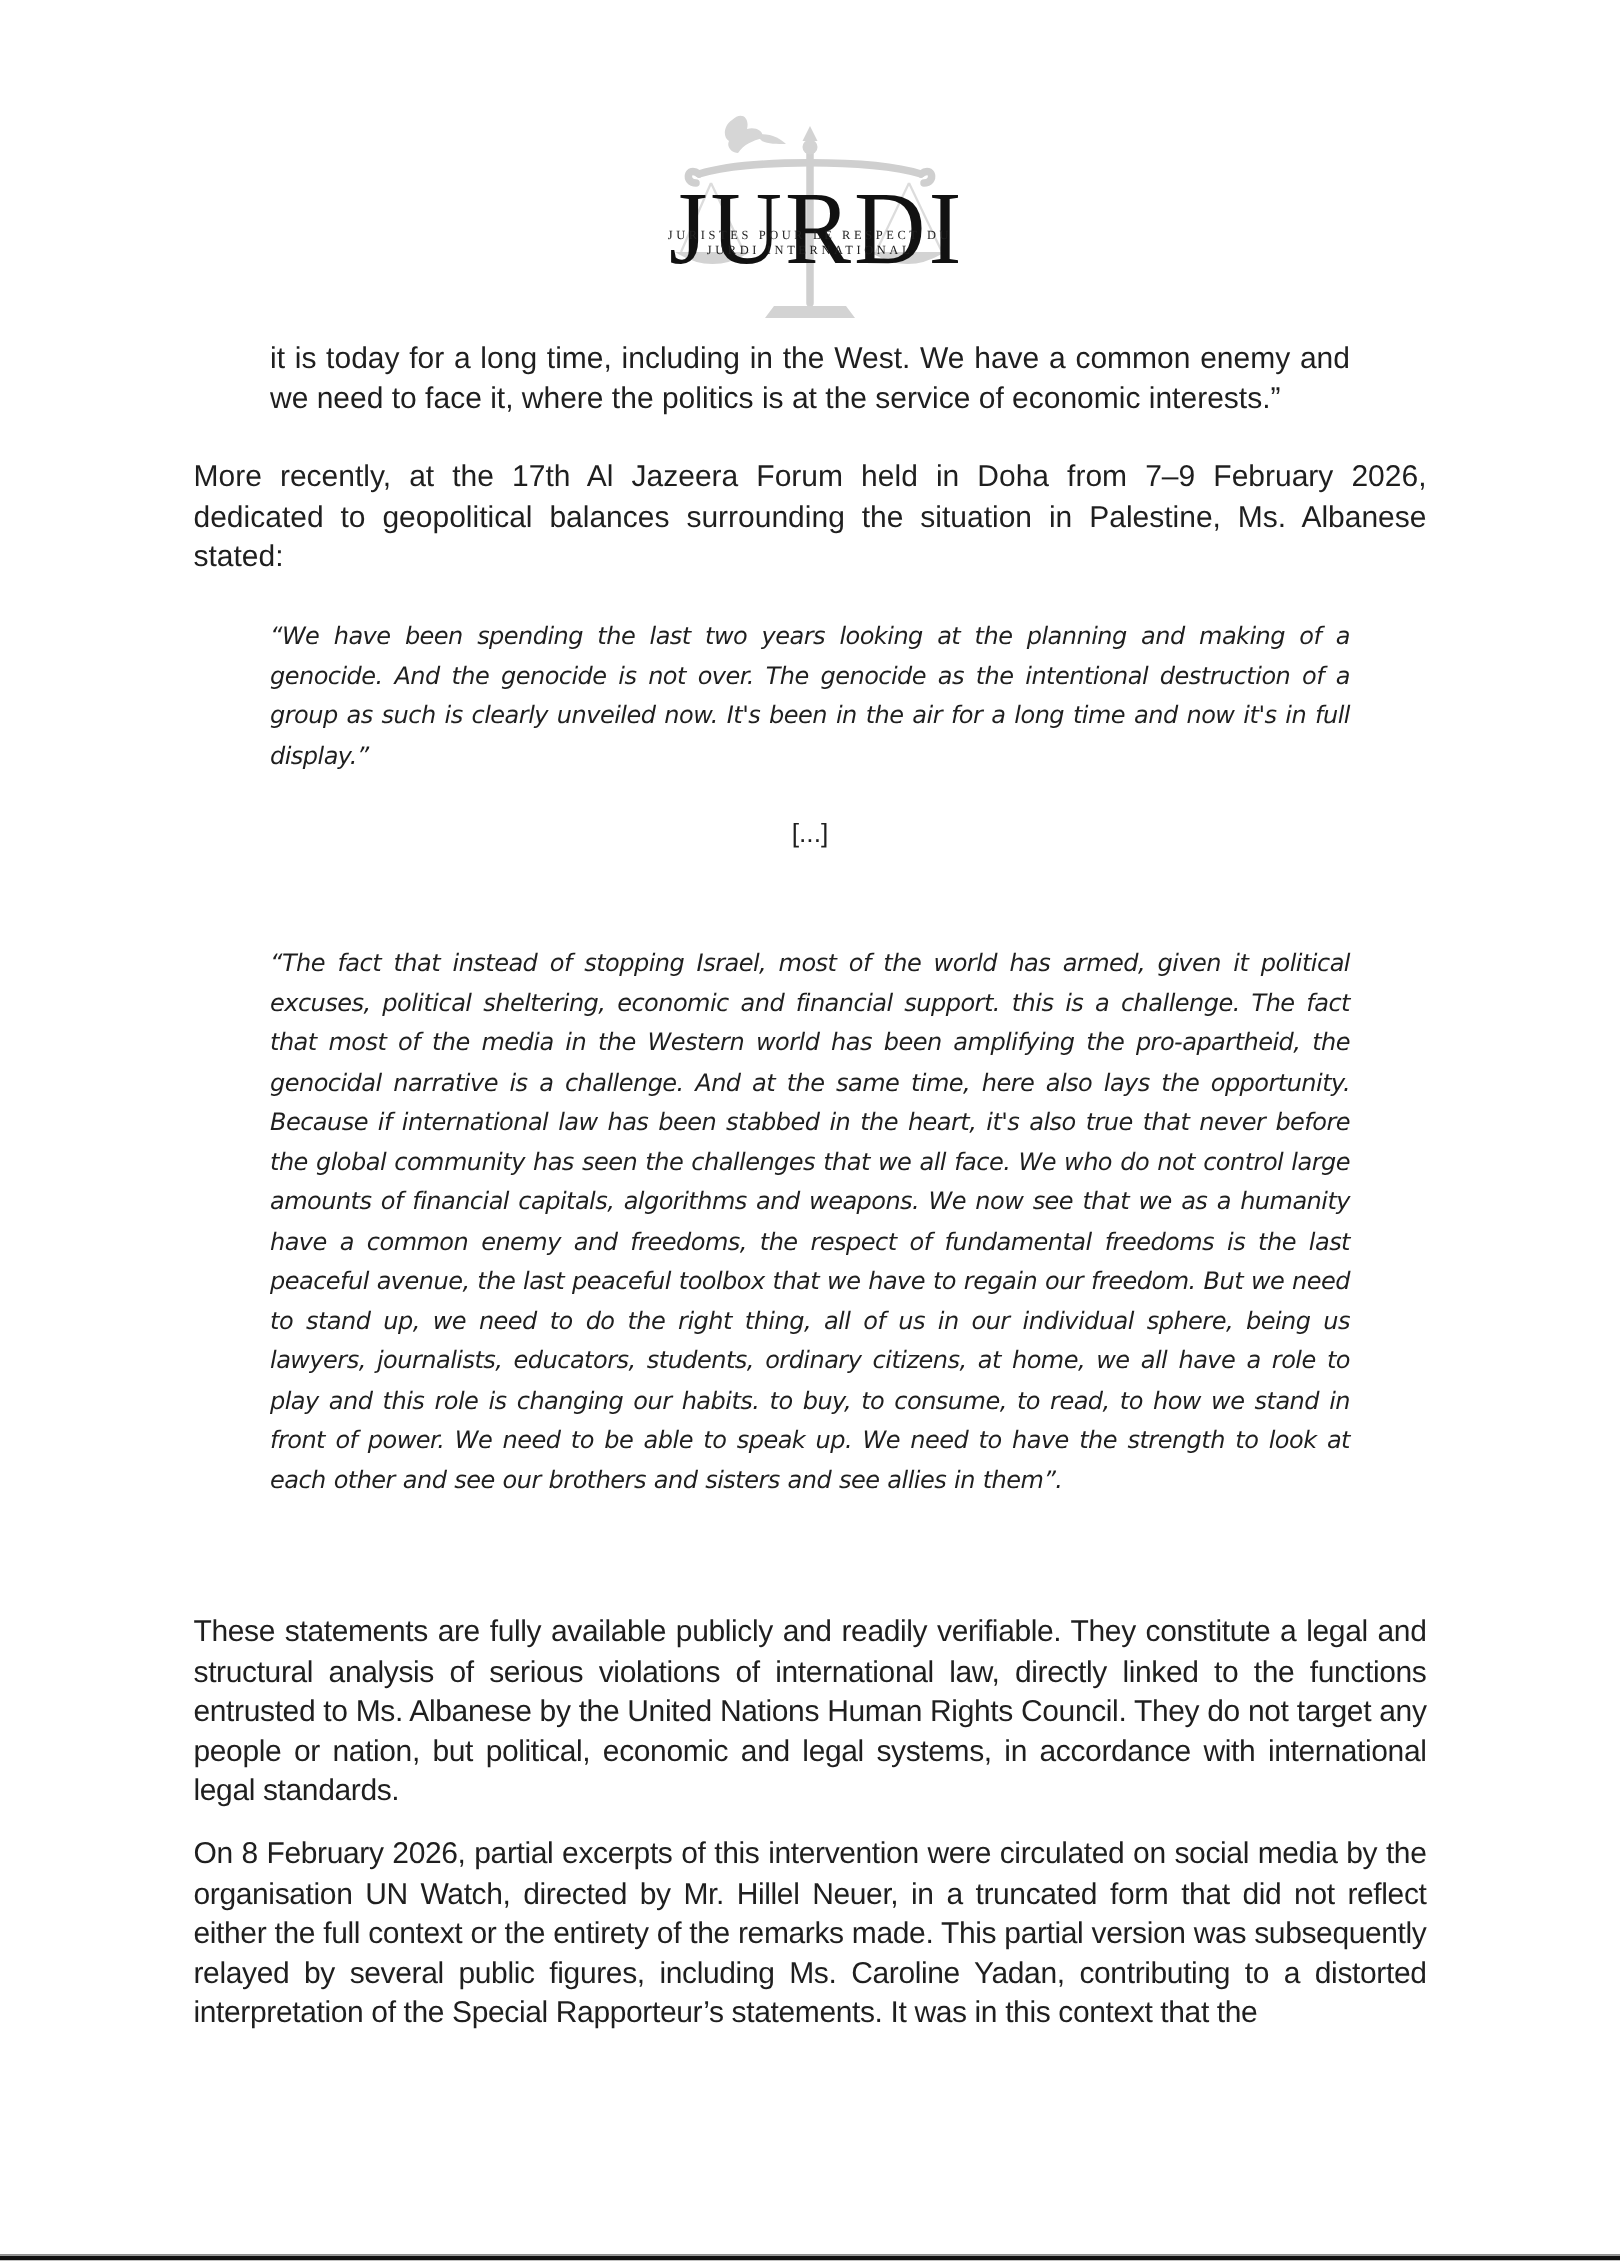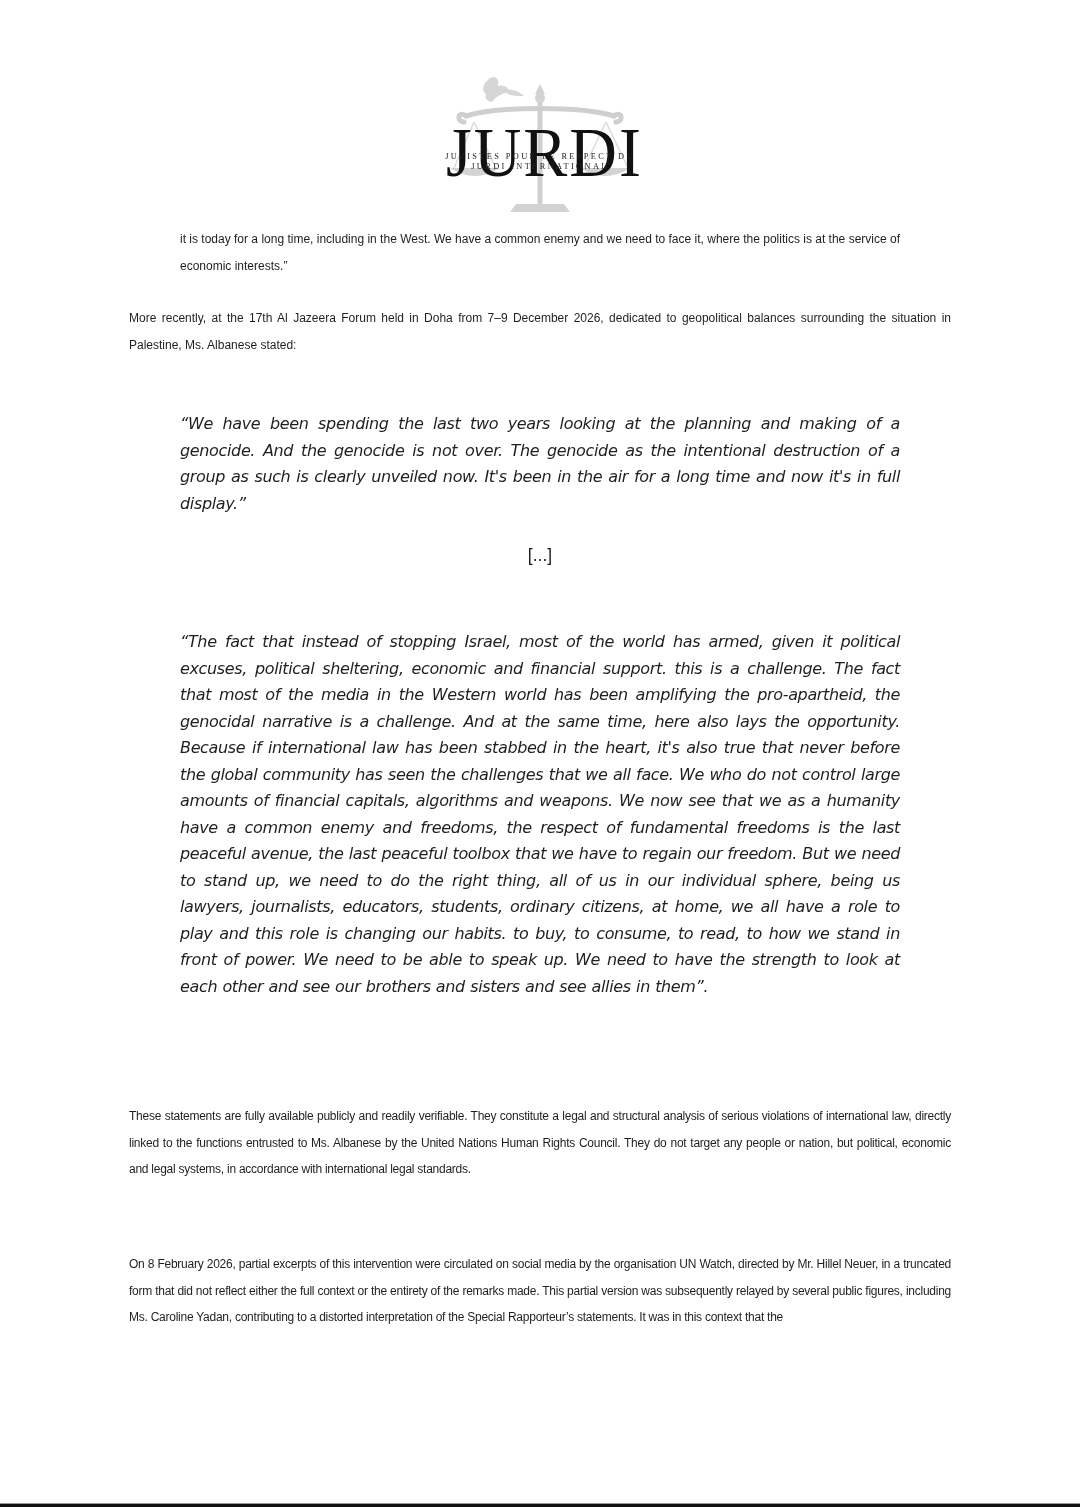--- a/index.html
+++ b/index.html
@@ -23,27 +23,27 @@
       color: #111; line-height: 1; transform: scaleY(1.05);
     }
     .logo-sub {
       position: absolute; left: 0; width: 204px; text-align: center;
       font-family: "Liberation Serif", serif; font-size: 8.3px; letter-spacing: 2.4px;
       color: #222; background: transparent; line-height: 1;
     }
     .logo-sub.l1 { top: 81px; }
     .logo-sub.l2 { top: 91px; }
 
-    .text { position: absolute; font-size: 12px; line-height: 26.5px; text-align: justify; }
+    .text { position: absolute; font-size: 20px; line-height: 26.5px; text-align: justify; }
     .text p { margin: 0; }
     .body-para { left: 129px; width: 822px; }
     .quote { left: 180px; width: 720px; font-style: italic; font-family: "DejaVu Sans", sans-serif; font-size: 16px; letter-spacing: -0.35px; word-spacing: 0.5px; }
     .quote-top { left: 180px; width: 720px; }
     .ellipsis { position: absolute; left: 500px; width: 80px; text-align: center; top: 545px; font-size: 17.6px; }
-    .tight { letter-spacing: -0.25px; margin-top: 28px; }
+    .tight { letter-spacing: -0.25px; }
   </style>
 </head>
 <body>
 
 <div class="logo">
   <svg width="204" height="145" viewBox="0 0 204 145">
 
     <g fill="#d6d6d6">
       <path d="M50 8 C56 2 62 6 60 14 C66 12 72 16 70 20 C64 22 58 24 54 30 C50 30 46 26 48 22 C44 20 44 12 50 8 Z"></path>
       <path d="M66 18 C74 16 82 20 86 24 C80 24 74 24 70 22 Z"></path>
@@ -72,21 +72,21 @@
   <div class="logo-word">JURDI</div>
   <div class="logo-sub l1">JURISTES POUR LE RESPECT DU</div>
   <div class="logo-sub l2">JURDI INTERNATIONAL</div>
 </div>
 
 <div class="text quote-top" style="top:226px;">
   <p>it is today for a long time, including in the West. We have a common enemy and we need to face it, where the politics is at the service of economic interests.”</p>
 </div>
 
 <div class="text body-para" style="top:305px;">
-  <p>More recently, at the 17th Al Jazeera Forum held in Doha from 7–9 December 2026, dedicated to geopolitical balances surrounding the situation in Palestine, Ms. Albanese stated:</p>
+  <p>More recently, at the 17th Al Jazeera Forum held in Doha from 7–9 February 2026, dedicated to geopolitical balances surrounding the situation in Palestine, Ms. Albanese stated:</p>
 </div>
 
 <div class="text quote" style="top:411px;">
   <p>“We have been spending the last two years looking at the planning and making of a genocide. And the genocide is not over. The genocide as the intentional destruction of a group as such is clearly unveiled now. It's been in the air for a long time and now it's in full display.”</p>
 </div>
 
 <div class="ellipsis">[...]</div>
 
 <div class="text quote" style="top:629px;">
   <p>“The fact that instead of stopping Israel, most of the world has armed, given it political excuses, political sheltering, economic and financial support. this is a challenge. The fact that most of the media in the Western world has been amplifying the pro-apartheid, the genocidal narrative is a challenge. And at the same time, here also lays the opportunity. Because if international law has been stabbed in the heart, it's also true that never before the global community has seen the challenges that we all face. We who do not control large amounts of financial capitals, algorithms and weapons. We now see that we as a humanity have a common enemy and freedoms, the respect of fundamental freedoms is the last peaceful avenue, the last peaceful toolbox that we have to regain our freedom. But we need to stand up, we need to do the right thing, all of us in our individual sphere, being us lawyers, journalists, educators, students, ordinary citizens, at home, we all have a role to play and this role is changing our habits. to buy, to consume, to read, to how we stand in front of power. We need to be able to speak up. We need to have the strength to look at each other and see our brothers and sisters and see allies in them”.</p>

